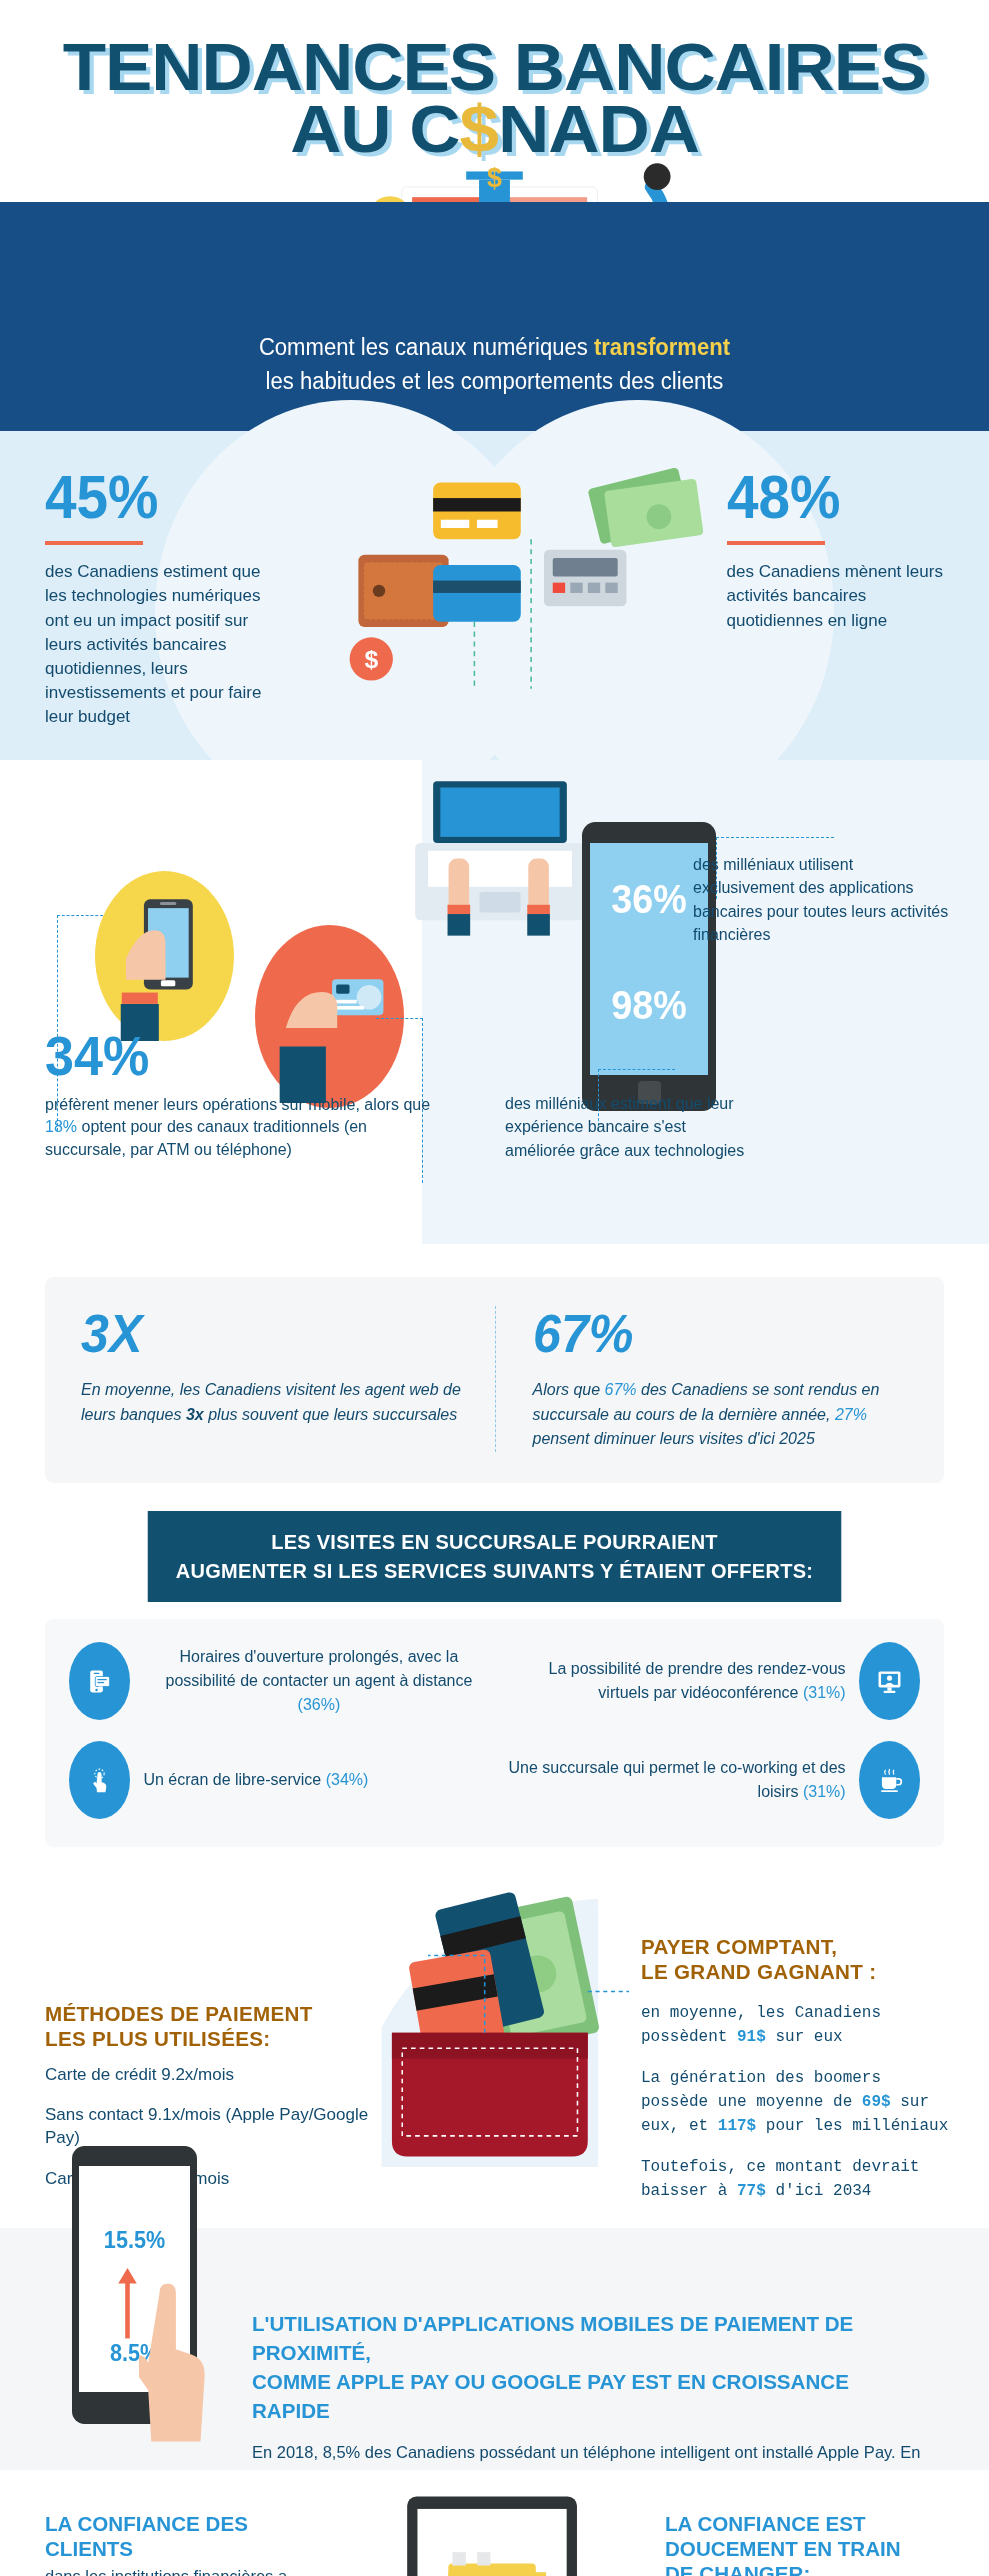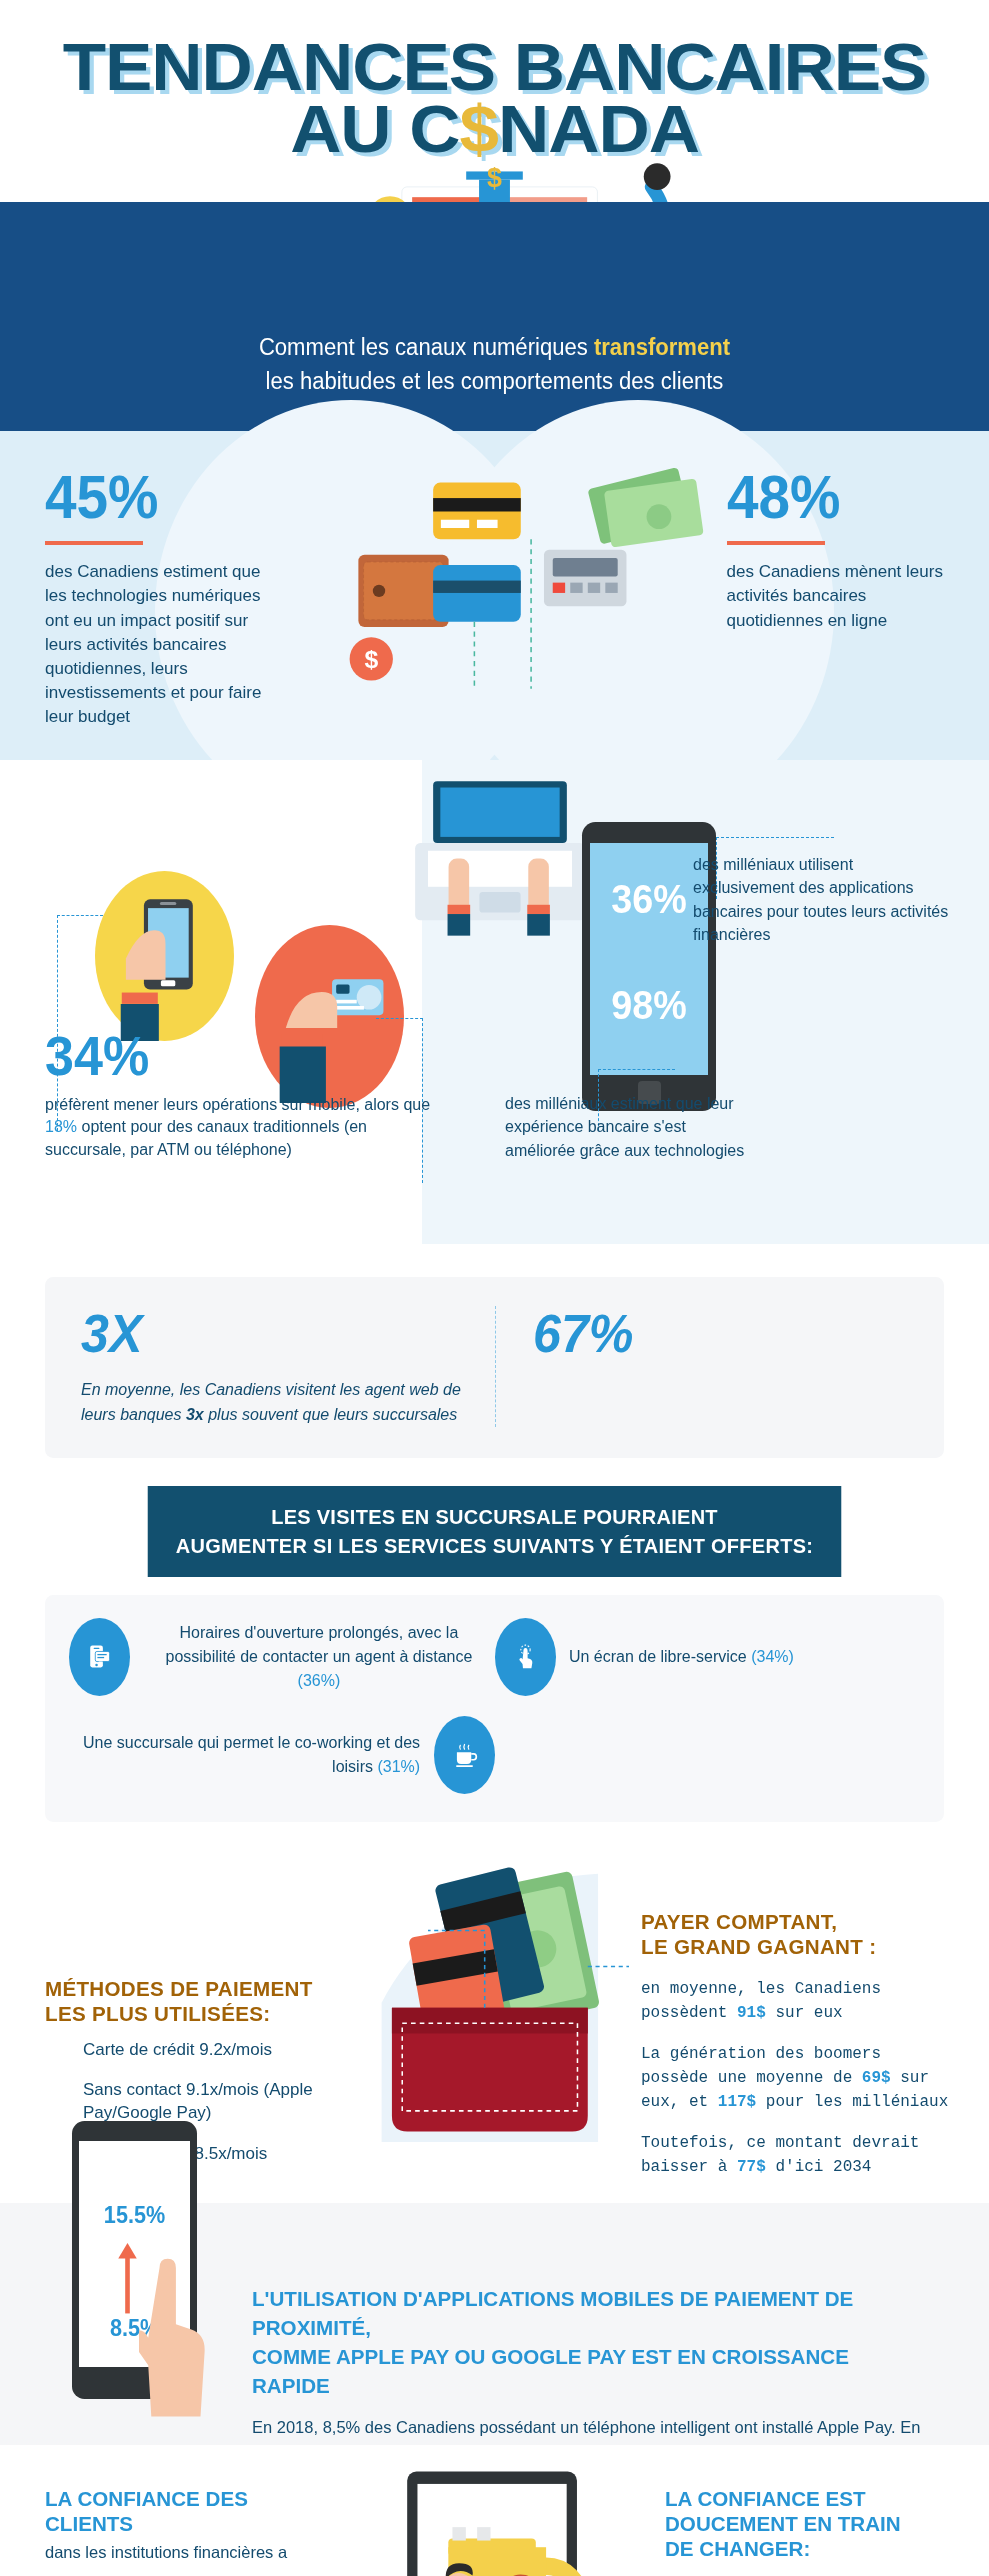--- a/index.html
+++ b/index.html
@@ -140,21 +140,21 @@
 
   
   .sec-pay { position:relative; background:#ffffff; padding:41px 0 20.6px; min-height:381px; }
   .sec-pay .left { position:absolute; left:45px; top:155px; width:330px; }
   .sec-pay .right { position:absolute; left:641px; top:88px; width:309px; }
   .kicker {
     font-family:"Liberation Sans Narrow","Liberation Sans",sans-serif;
     font-weight:bold; font-size:20.6px; line-height:1.2; color:#a16207;
     text-transform:uppercase; letter-spacing:0.3px;
   }
-  .paylist { margin-top:12.4px;margin-left:38px; }
+  .paylist { margin-top:12.4px; }
   .paylist div { font-size:17px; line-height:1.35; margin-bottom:17.5px;
     font-family:"Liberation Sans Narrow","Liberation Sans",sans-serif; }
   .ptxt { font-family:Liberation Mono, monospace;
     font-size:16px; line-height:1.5; margin-top:17px; }
   .ptxt .hl { color:#2795d5; font-weight:bold; }
 
   .wallet { position:absolute; left:361px; top:31px; width:268px; height:289px; }
 
   
   .sec-apple { position:relative; background:#f5f6f8; padding:41px 0 46px; min-height:242px; }
@@ -367,20 +367,23 @@
   <section class="sec-3x">
     <div class="card">
       <div class="col">
         <div class="bignum">3X</div>
         <div class="desc">
           <span>En moyenne, les Canadiens visitent les agent web de leurs banques </span><b>3x</b><span> plus souvent que leurs succursales</span>
         </div>
       </div>
       <div class="col">
         <div class="bignum">67%</div>
+        <div class="desc">
+          <span>Alors que </span><span class="blue-inline">67%</span><span> des Canadiens se sont rendus en succursale au cours de la dernière année, </span><span class="blue-inline">27%</span><span> pensent diminuer leurs visites d'ici 2025</span>
+        </div>
       </div>
     </div>
   </section>
 
   <section class="banner-wrap">
     <div class="dark-banner">
       <div>LES VISITES EN SUCCURSALE POURRAIENT</div>
       <div>AUGMENTER SI LES SERVICES SUIVANTS Y ÉTAIENT OFFERTS:</div>
     </div>
 
@@ -396,20 +399,35 @@
             <path d="M30 44 l0 10 l10 -10 z" fill="#fff"></path>
             <rect x="27" y="26" width="22" height="3" fill="#2795d5"></rect>
             <rect x="27" y="33" width="16" height="3" fill="#2795d5"></rect>
           </svg>
         </div>
         <div class="txt">
           <span>Horaires d'ouverture prolongés, avec la possibilité de contacter un agent à distance </span><span class="pc">(36%)</span>
         </div>
       </div>
 
+      <div class="svc r">
+        <div class="bubble">
+          <svg viewBox="0 0 64 64" width="27" height="27" aria-hidden="true">
+            <rect x="6" y="8" width="52" height="38" rx="4" fill="#fff"></rect>
+            <rect x="12" y="14" width="40" height="26" fill="#2795d5"></rect>
+            <circle cx="32" cy="24" r="6" fill="#fff"></circle>
+            <path d="M22 40 q10 -10 20 0 z" fill="#fff"></path>
+            <rect x="27" y="46" width="10" height="8" fill="#fff"></rect>
+            <rect x="18" y="54" width="28" height="5" rx="2" fill="#fff"></rect>
+          </svg>
+        </div>
+        <div class="txt">
+          <span>La possibilité de prendre des rendez-vous virtuels par vidéoconférence </span><span class="pc">(31%)</span>
+        </div>
+      </div>
 
       <div class="svc">
         <div class="bubble">
           <svg viewBox="0 0 64 64" width="27" height="27" aria-hidden="true">
             <circle cx="32" cy="16" r="11" fill="none" stroke="#fff" stroke-width="2.5" stroke-dasharray="4 4"></circle>
             <path d="M27 20 q0 -8 5 -8 q5 0 5 8 v16 l6 2 q6 3 5 10 l-2 12 h-20 l-1 -10 l-7 -9 q-2 -4 2 -5 q3 -1 5 3 z" fill="#fff"></path>
           </svg>
         </div>
         <div class="txt">
           <span>Un écran de libre-service </span><span class="pc">(34%)</span>

